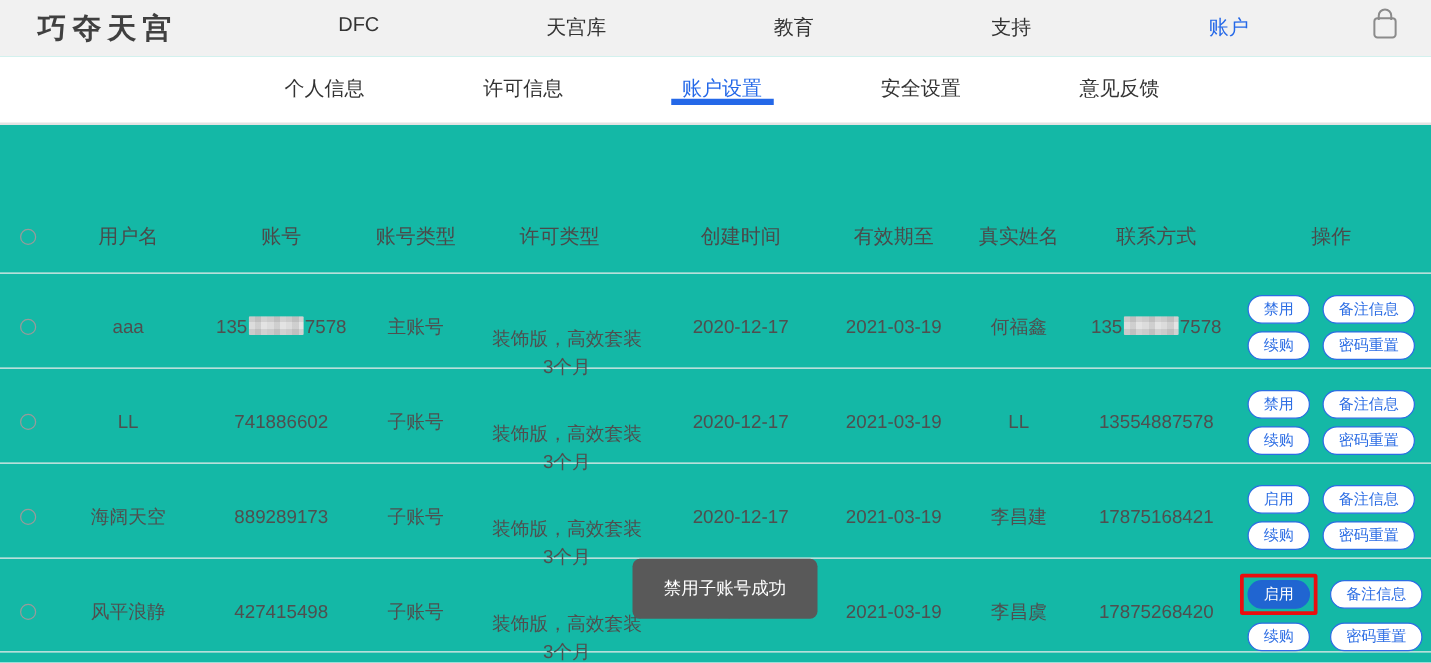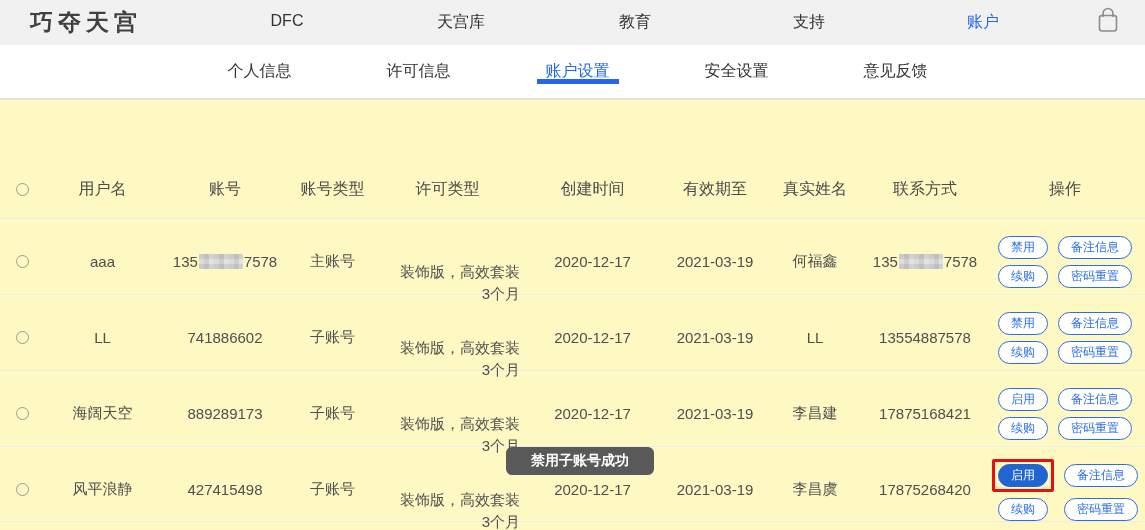--- a/index.html
+++ b/index.html
@@ -1,18 +1,18 @@
 <!DOCTYPE html>
 <html><head>
 <meta charset="utf-8">
 <style>
   * { margin:0; padding:0; box-sizing:border-box; }
   html,body { width:1145px; height:530px; overflow:hidden; background:#fff;
     font-family:"Liberation Sans","DejaVu Sans",sans-serif; }
-  #page { position:relative; width:1145px; height:530px; background:#fef9c3; overflow:hidden; }
+  #page { position:relative; width:1145px; height:530px; background:#14b8a6; overflow:hidden; }
 
   
   .topbar { height:45px; background:#f1f1f1; display:flex; align-items:center; }
   .logo { width:200px; padding-left:30px; font-size:23px; font-weight:700;
     color:#404040; letter-spacing:5px; white-space:nowrap; cursor:pointer; }
   .topbar-nav { width:870px; display:flex; }
   .topbar-item { flex:1; text-align:center; font-size:16px; color:#333; cursor:pointer; }
   .topbar-item.active { color:#2468e8; }
   .cart { flex:1; display:flex; justify-content:center; align-items:center; cursor:pointer; }
 
@@ -26,41 +26,41 @@
     transform:translateX(-50%); width:82px; height:5px; background:#2468e8; }
 
   
   .table { margin-top:60px; }
   .trow { display:grid; grid-template-columns:45px 115px 130px 85px 145px 145px 100px 100px 120px 160px;
     align-items:center; }
   .thead { height:58px; font-size:16px; color:#4a4a4a; }
   .tbody .trow { height:76px; border-top:1px solid #ececec; font-size:15px; color:#4f4f4f; }
   .tbody .trow:last-child { border-bottom:1px solid #ececec; }
   .cell { text-align:center; }
-  .cell.license { text-align:right; padding-left:12px; line-height:1.45;margin-top:42px; }
+  .cell.license { text-align:center; padding-left:12px; line-height:1.45;margin-top:42px; }
   .radio { width:13px; height:13px; border:1px solid #9a9a9a; border-radius:50%;
     margin:0 auto; background:transparent; cursor:pointer; }
   .mask { display:inline-block; width:44px; height:15px; vertical-align:-2px; margin:0 1px;
     border-radius:1px;
     background-image:
       repeating-linear-gradient(0deg, rgba(175,175,175,.38) 0 5px, rgba(220,220,220,.30) 5px 10px),
       repeating-linear-gradient(90deg, #dcdcdc 0 5px, #c9c9c9 5px 10px, #e6e6e6 10px 15px); }
 
   
   .actions { display:grid; grid-template-columns:auto auto; justify-content:center;
     column-gap:10px; row-gap:6px; align-items:center; justify-items:center; }
   .btn { display:inline-block; height:23px; line-height:21px; padding:0 12px;
     border:1px solid #2c6de4; border-radius:12px; background:#fff; color:#2c6de4;
     font-size:12px; white-space:nowrap; cursor:pointer; }
   .btn.filled { background:#2065d1; border-color:#2065d1; color:#fff; }
   .red-box { display:inline-block; border:3px solid #ea0e0e; padding:2px 3px; border-radius:2px; }
 
   
-  .toast { position:absolute; left:506px; top:447px; width:148px; height:28px;
-    background:#595959; border-radius:6px; color:#fff; font-size:14px; font-weight:700;
+  .toast { position:absolute; left:506px; top:447px; width:148px; height:48px;
+    background:#595959; border-radius:6px; color:#fff; font-size:14px; font-weight:400;
     display:flex; align-items:center; justify-content:center; z-index:10; }
 </style>
 </head>
 <body>
 
 <div id="page">
 
   <div class="topbar">
     <div class="logo">巧夺天宫</div>
     <div class="topbar-nav" id="topbar-nav">

